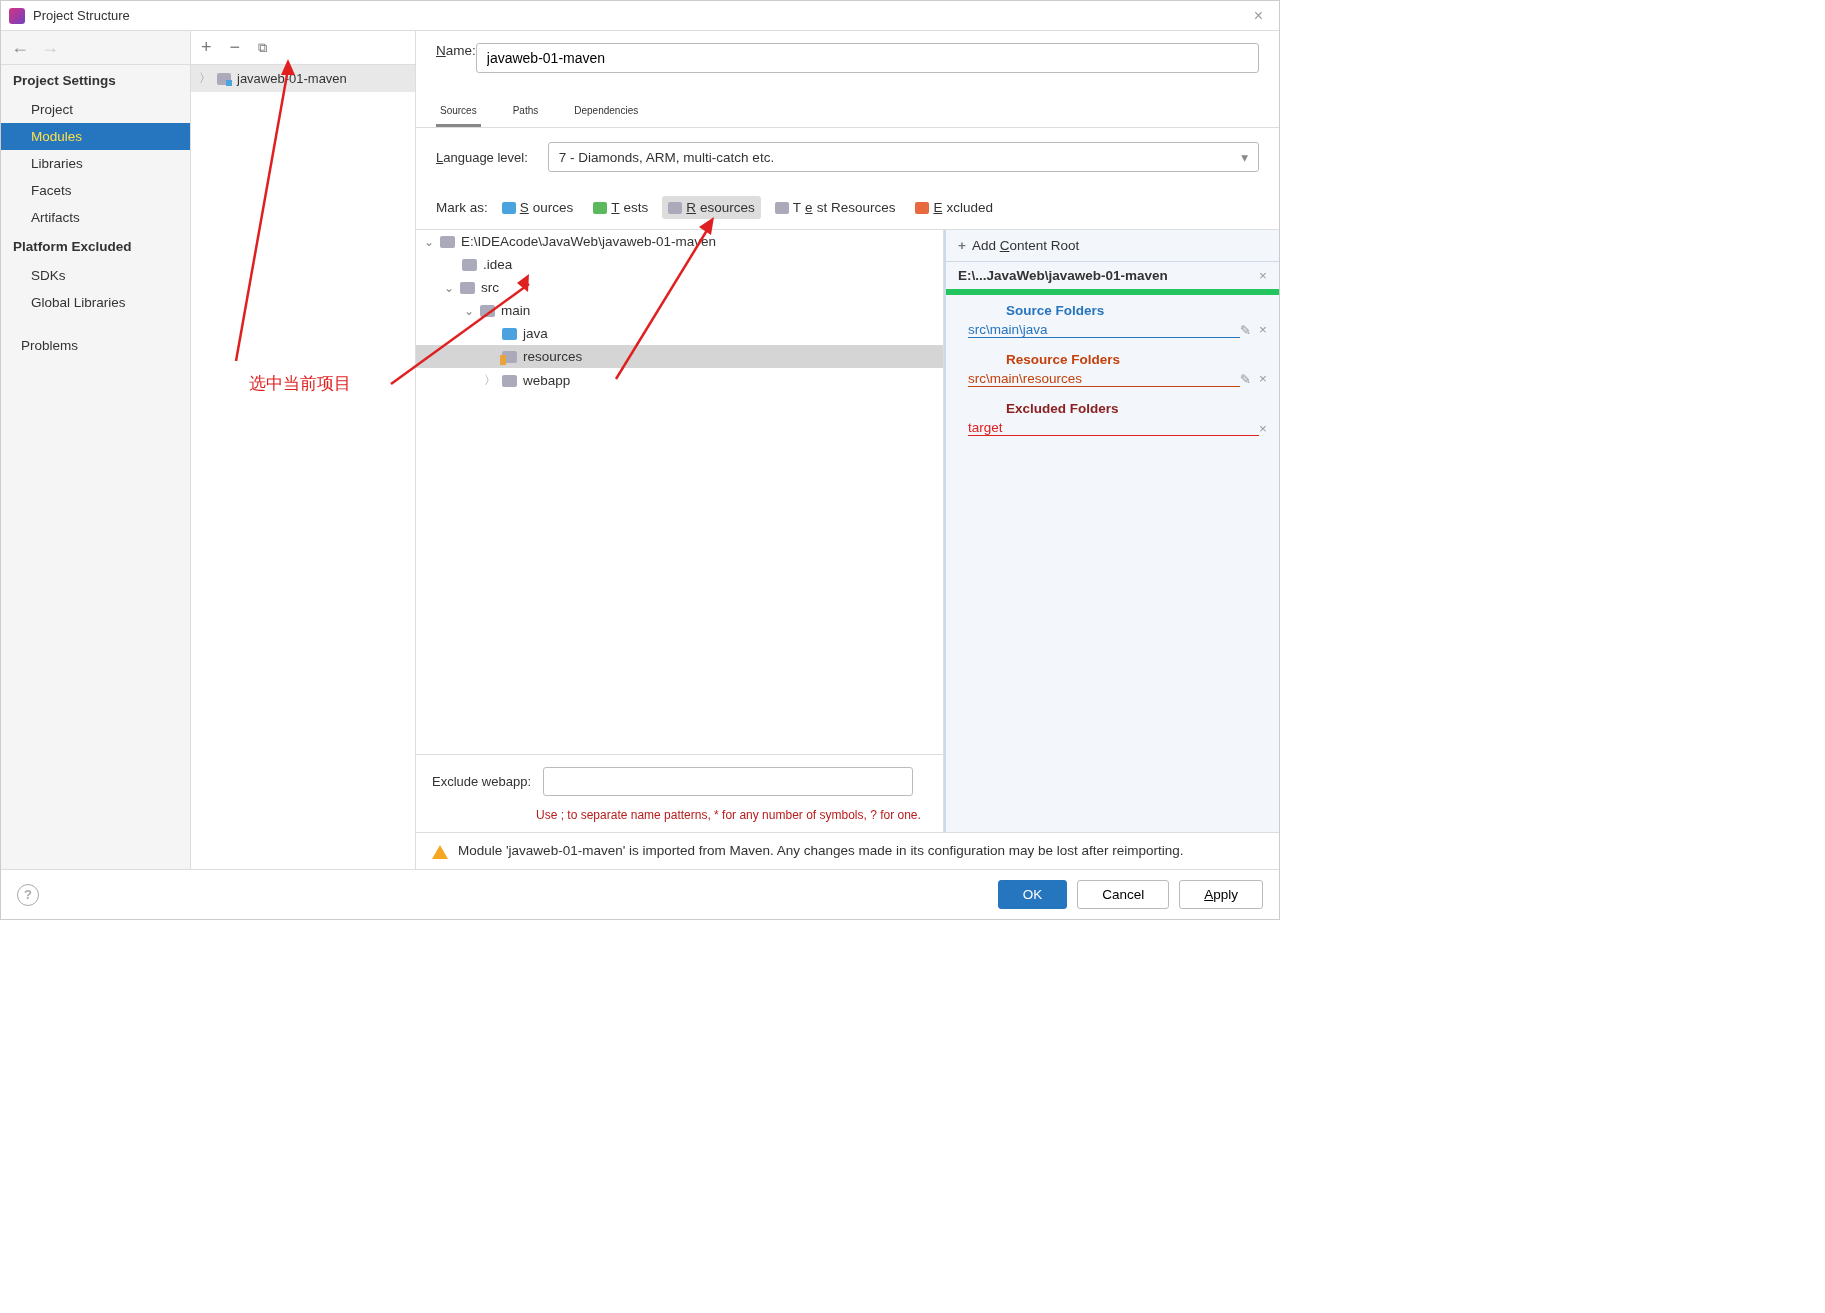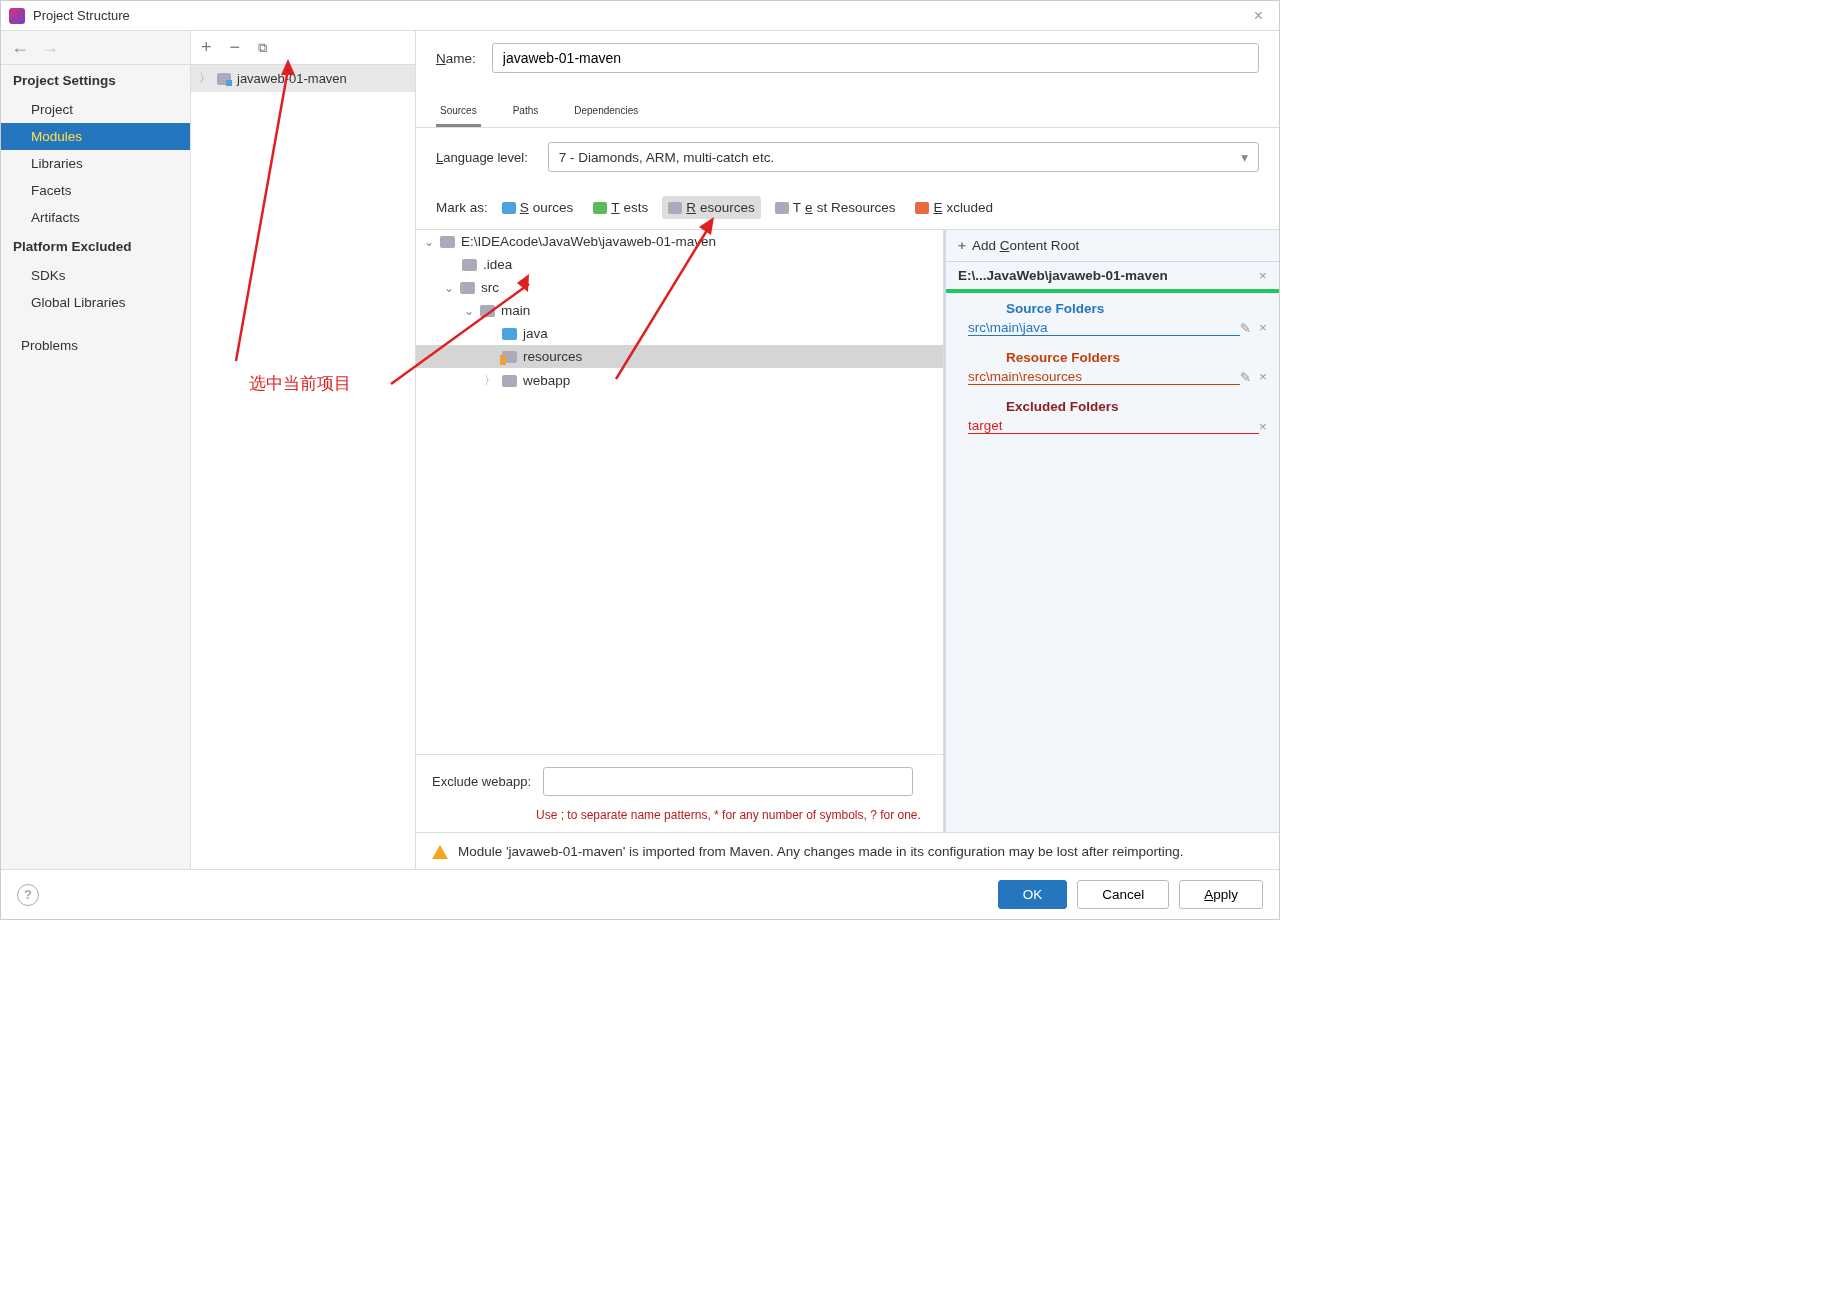--- a/index.html
+++ b/index.html
@@ -20,21 +20,21 @@
 .sidebar-item.selected { background: #2675bf; color: #fde047; }
 
 .module-panel { width: 225px; border-right: 1px solid #ddd; display: flex; flex-direction: column; }
 .module-toolbar { height: 34px; display: flex; align-items: center; padding: 0 10px; gap: 18px; border-bottom: 1px solid #ddd; color: #777; }
 .module-tree-item { display: flex; align-items: center; padding: 5px 8px; background: #e8e8e8; gap: 6px; }
 .tree-chevron { color: #888; font-size: 12px; }
 .folder-icon { width: 14px; height: 12px; background: #aab; border-radius: 2px; position: relative; }
 .folder-icon::after { content: ''; position: absolute; bottom: -1px; right: -1px; width: 6px; height: 6px; background: #4aa3df; }
 
 .right-panel { flex: 1; display: flex; flex-direction: column; }
-.name-row { display: flex; align-items: center; padding: 12px 20px; gap: 16px; }
+.name-row { display: flex; align-items: flex-start; padding: 12px 20px; }
 .name-label { font-size: 13.5px; }
 .name-input { flex: 1; padding: 6px 10px; border: 1px solid #bbb; border-radius: 3px; font-size: 14px; }
 
 .tabs-row { display: flex; padding: 0 20px; border-bottom: 1px solid #ddd; gap: 28px; }
 .tab { padding: 8px 4px; cursor: pointer; font-size: 10px; margin-top: 12px; }
 .tab.active { border-bottom: 3px solid #888; font-weight: 500; }
 
 .lang-row { display: flex; align-items: center; padding: 14px 20px; gap: 20px; }
 .lang-select { flex: 1; padding: 6px 10px; border: 1px solid #bbb; border-radius: 3px; font-size: 13.5px; display: flex; justify-content: space-between; align-items: center; }
 
@@ -52,31 +52,31 @@
 .folder-blue { width: 15px; height: 12px; background: #4aa3df; border-radius: 2px; }
 .folder-resource { width: 15px; height: 12px; background: #aab; border-radius: 2px; position: relative; }
 .folder-resource::after { content: ''; position: absolute; left: -2px; bottom: -2px; width: 6px; height: 10px; background: linear-gradient(#e8a33d, #e8a33d); }
 
 .exclude-row { display: flex; align-items: center; padding: 12px 16px; gap: 12px; border-top: 1px solid #ddd; }
 .exclude-input { width: 370px; padding: 6px; border: 1px solid #bbb; border-radius: 3px; }
 .exclude-hint { padding: 0 16px 10px 120px; color: #b91c1c; font-size: 12px; }
 
 .content-roots { width: 335px; background: #f3f6fa; border-left: 2px solid #cdd9e6; font-size: 13.5px; }
 .content-root-add { padding: 8px 12px; border-bottom: 1px solid #cdd9e6; display: flex; align-items: center; gap: 6px; }
-.content-root-path { padding: 6px 12px; font-weight: bold; display: flex; justify-content: space-between; align-items: center; border-bottom: 4px solid #22c55e; }
+.content-root-path { padding: 6px 12px; font-weight: bold; display: flex; justify-content: space-between; align-items: center; border-bottom: 6px solid #22c55e; }
 .root-section-title { padding: 8px 12px 2px; font-weight: bold; margin-left: 48px; }
 .root-item { padding: 2px 12px 6px 22px; display: flex; align-items: center; justify-content: space-between; }
 .root-item-name { border-bottom: 1px solid; flex: 1; }
 .edit-x { display: flex; gap: 8px; color: #999; }
 .cl-blue { color: #2675bf; }
 .cl-purple { color: #c2410c; }
 .cl-darkred { color: #8b2020; }
 .cl-red { color: #e02020; }
 
-.warning-row { display: flex; align-items: center; padding: 10px 16px; gap: 10px; border-top: 1px solid #ddd; font-size: 13.5px; }
+.warning-row { display: flex; align-items: flex-start; padding: 10px 16px; gap: 10px; border-top: 1px solid #ddd; font-size: 13.5px; }
 .warning-icon { width: 0; height: 0; border-left: 8px solid transparent; border-right: 8px solid transparent; border-bottom: 14px solid #f5a623; margin-top: 2px; }
 
 .footer { height: 50px; display: flex; align-items: center; justify-content: space-between; padding: 0 16px; border-top: 1px solid #ddd; }
 .help-circle { width: 22px; height: 22px; border: 1.5px solid #aaa; border-radius: 50%; display: flex; align-items: center; justify-content: center; color: #aaa; font-weight: bold; }
 .footer-buttons { display: flex; gap: 10px; }
 .btn { padding: 6px 24px; border: 1px solid #bbb; border-radius: 3px; background: #fff; cursor: pointer; font-size: 13.5px; }
 .btn.primary { background: #2675bf; color: #fff; border-color: #2675bf; }
 
 .annotation { position: absolute; color: #e02020; font-size: 17px; pointer-events: none; font-weight: 500; }
 svg.arrow { position: absolute; pointer-events: none; }

